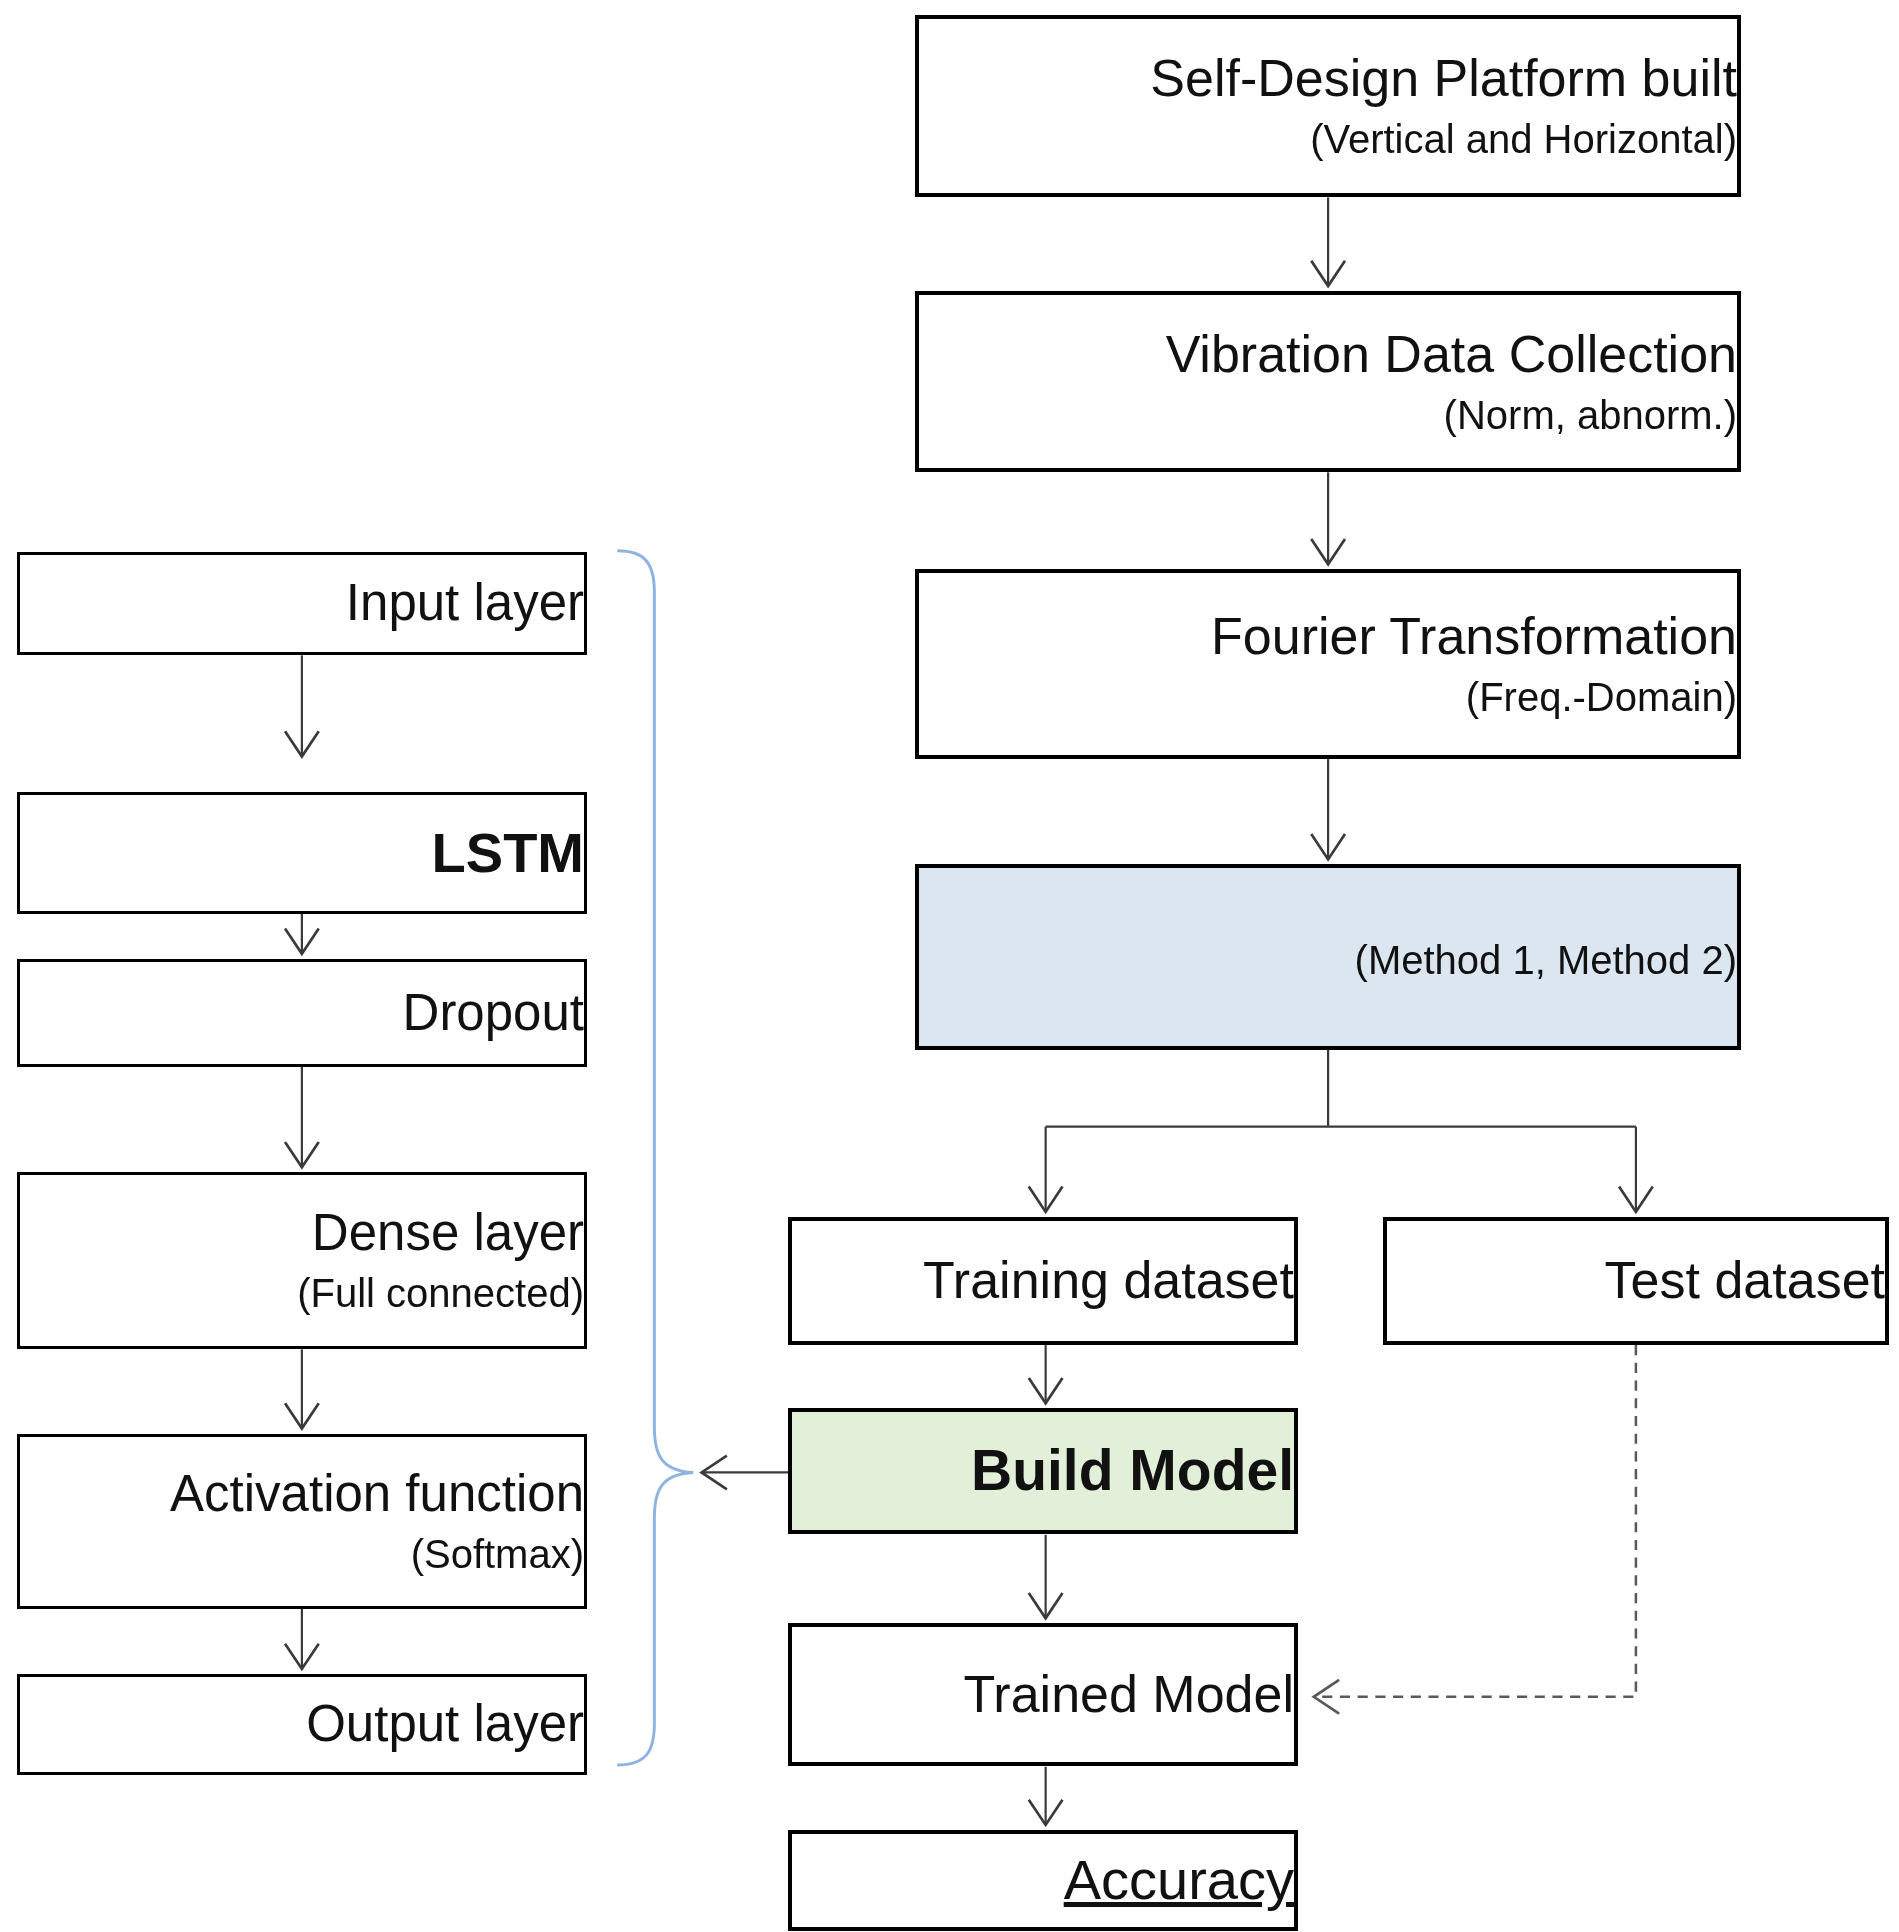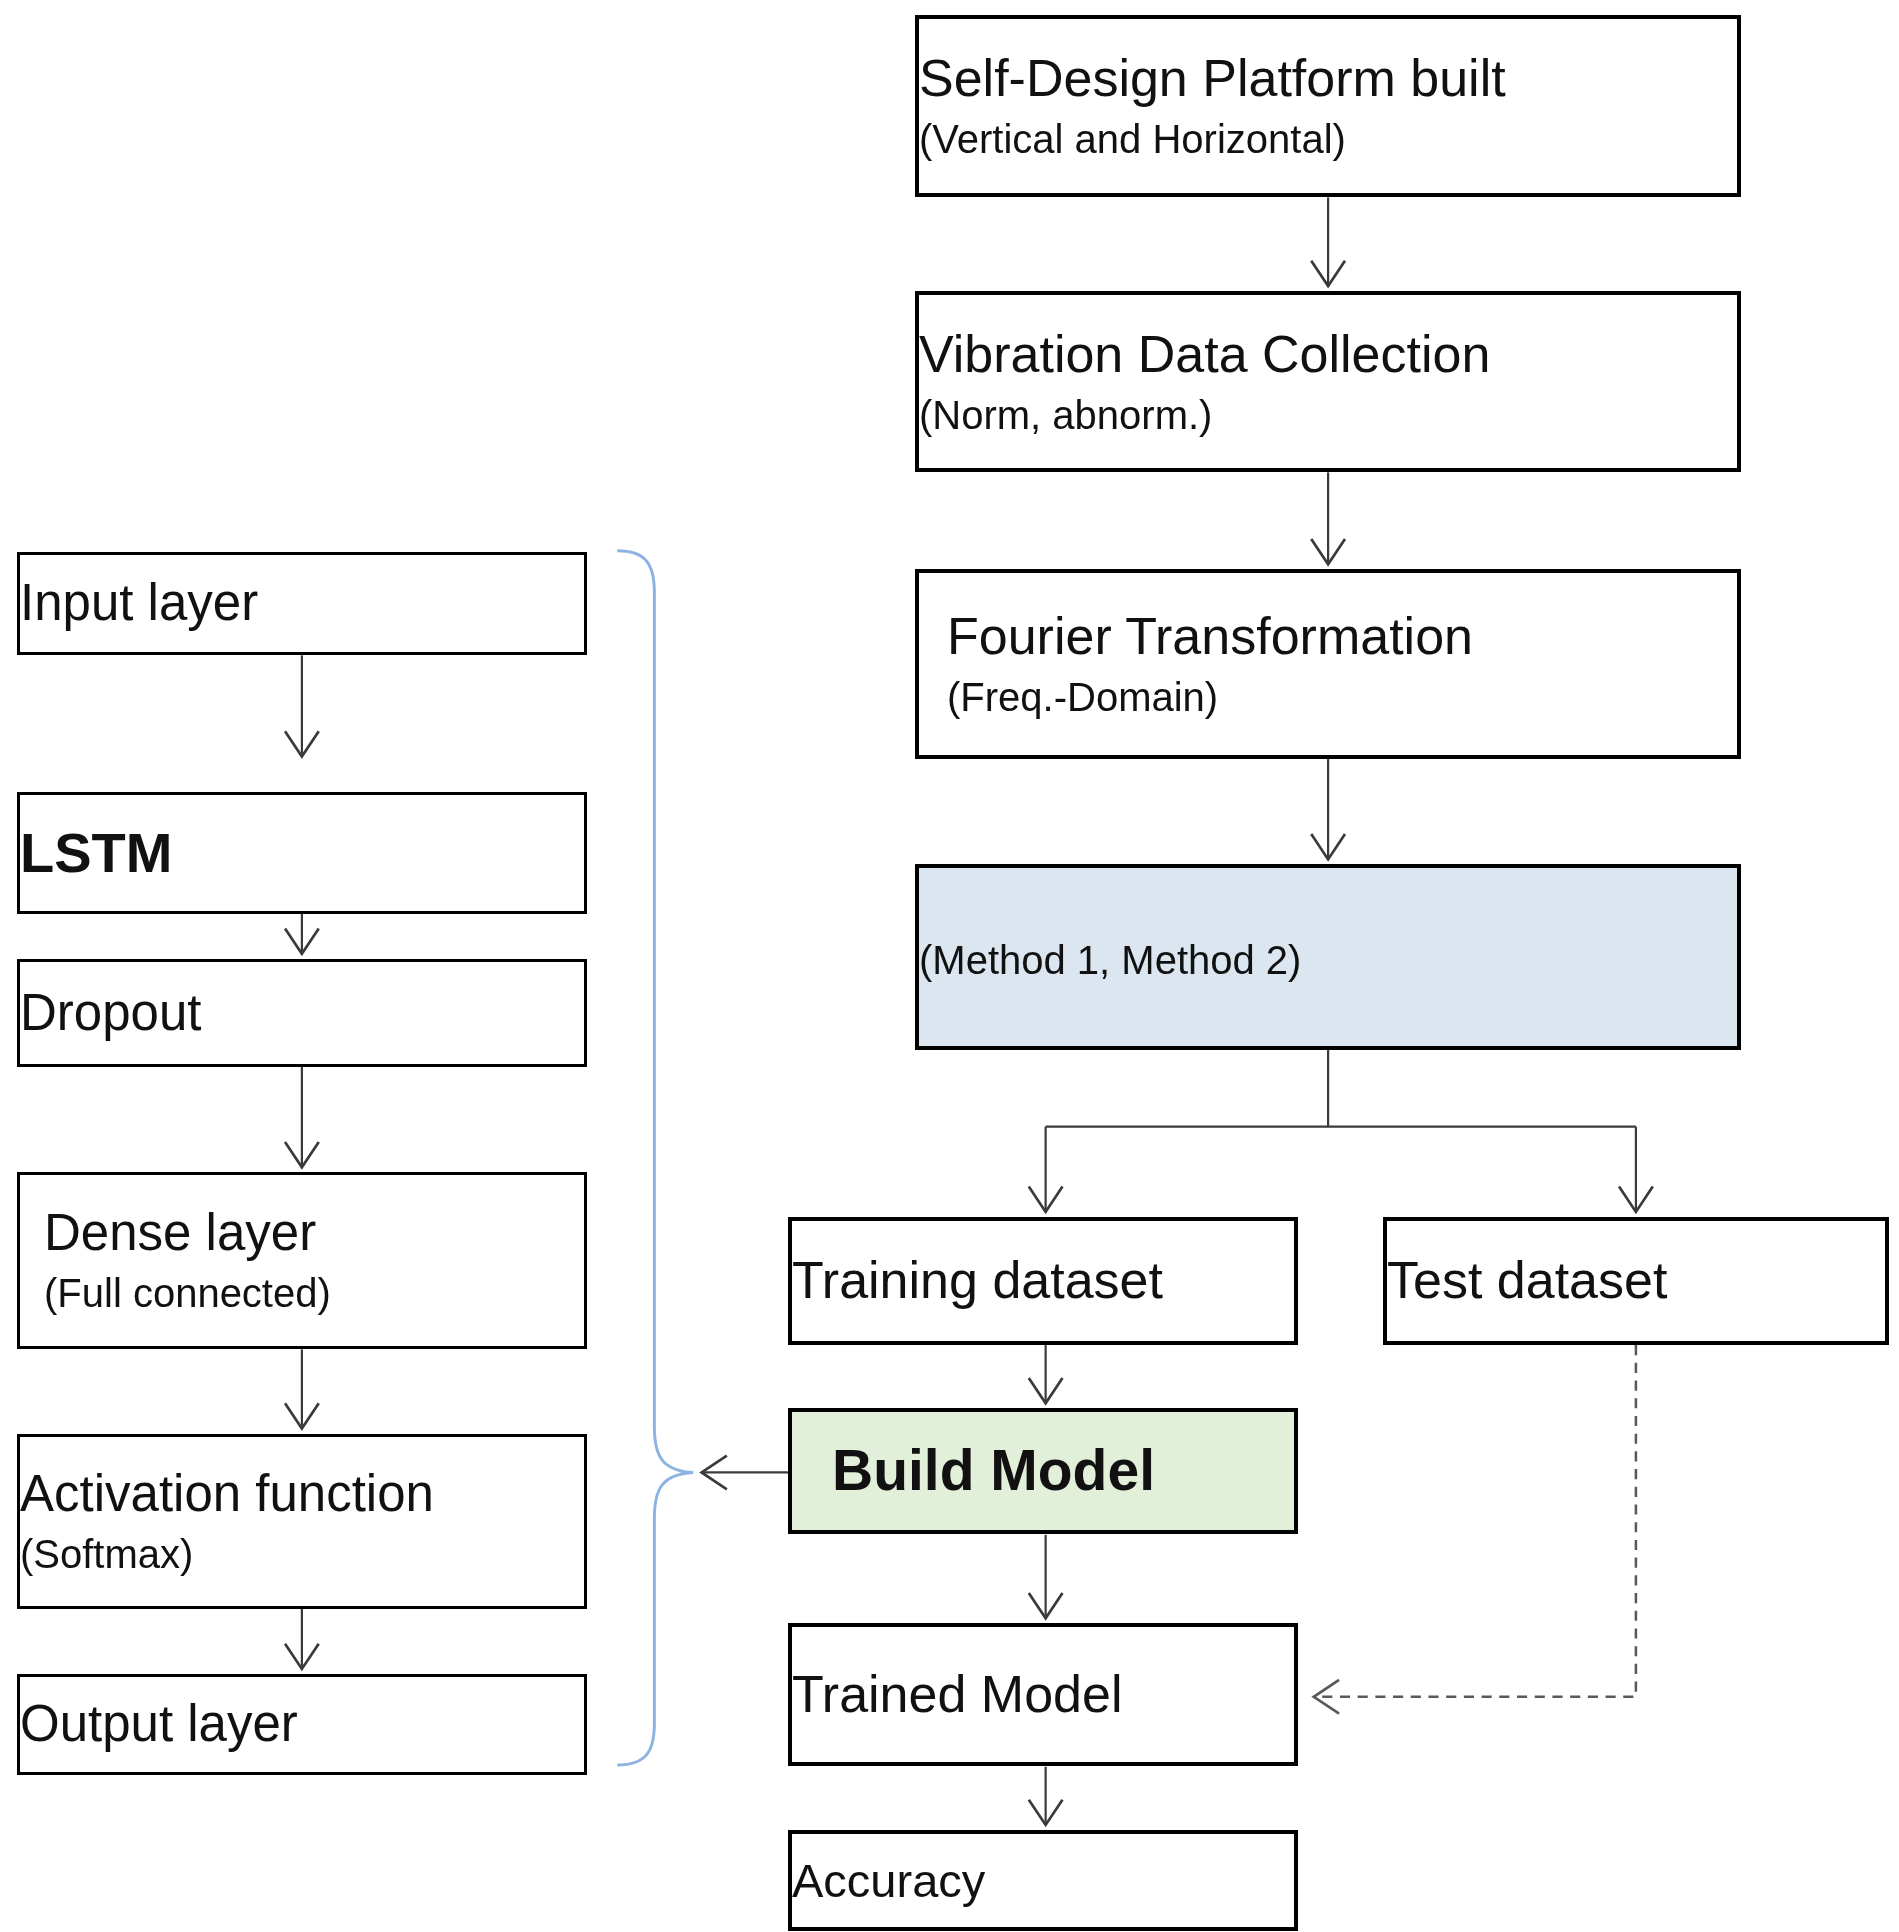--- a/index.html
+++ b/index.html
@@ -15,21 +15,21 @@
   html,body { width:1899px; height:1933px; background:#ffffff; overflow:hidden; }
   body { font-family:"Liberation Sans","DejaVu Sans",sans-serif; color:var(--text_color); }
   .canvas { position:relative; width:1899px; height:1933px; background:#ffffff; }
   svg.overlay { position:absolute; left:0; top:0; width:1899px; height:1933px; pointer-events:none; }
 
   .node {
     position:absolute;
     background:#ffffff;
     border:3.4px solid var(--box_border);
     display:flex; flex-direction:column;
-    align-items:flex-start; justify-content:center;
+    align-items:flex-end; justify-content:center;
     text-align:center;
     line-height:1.18;
   }
   .node.heavy { border-width:4.2px; }
   .label      { font-size:51px; white-space:nowrap; }
   .label.lg   { font-size:52px; }
   .label.bold { font-weight:bold; }
   .sublabel   { font-size:40px; white-space:nowrap; margin-top:6.7px; }
 
   
@@ -50,21 +50,21 @@
   #n-feature    { top:864px; height:186px; background:var(--feature_extraction_fill); }
   #n-feature .label { font-size:56px; }
 
   
   #n-training { left:788px;  top:1217px; width:510px; height:128px; }
   #n-test     { left:1383px; top:1217px; width:506px; height:128px; }
   #n-build    { left:788px;  top:1408px; width:510px; height:126px; background:var(--build_model_fill); }
   #n-build .label { font-size:57px;margin-left:40px; }
   #n-trained  { left:788px;  top:1623px; width:510px; height:143px; }
   #n-accuracy { left:788px;  top:1830px; width:510px; height:101px; }
-  #n-accuracy .label { font-size:47px; }
+  #n-accuracy .label { font-size:56px;text-decoration:underline; }
 
   .conn   { stroke:var(--connector_stroke,#3a3a3a); stroke-width:2.6; fill:none; }
   .dashed { stroke:var(--dashed_stroke,#595959); stroke-width:3; fill:none; stroke-dasharray:12 9; }
   .brace  { stroke:var(--brace_stroke,#8db3e2); stroke-width:3.5; fill:none; }
   .ah     { fill:none; stroke-width:3.2; }
   .ah.dark { stroke:var(--connector_stroke,#3a3a3a); }
   .ah.gray { stroke:var(--dashed_stroke,#595959); }
 </style>
 </head>
 <body>

